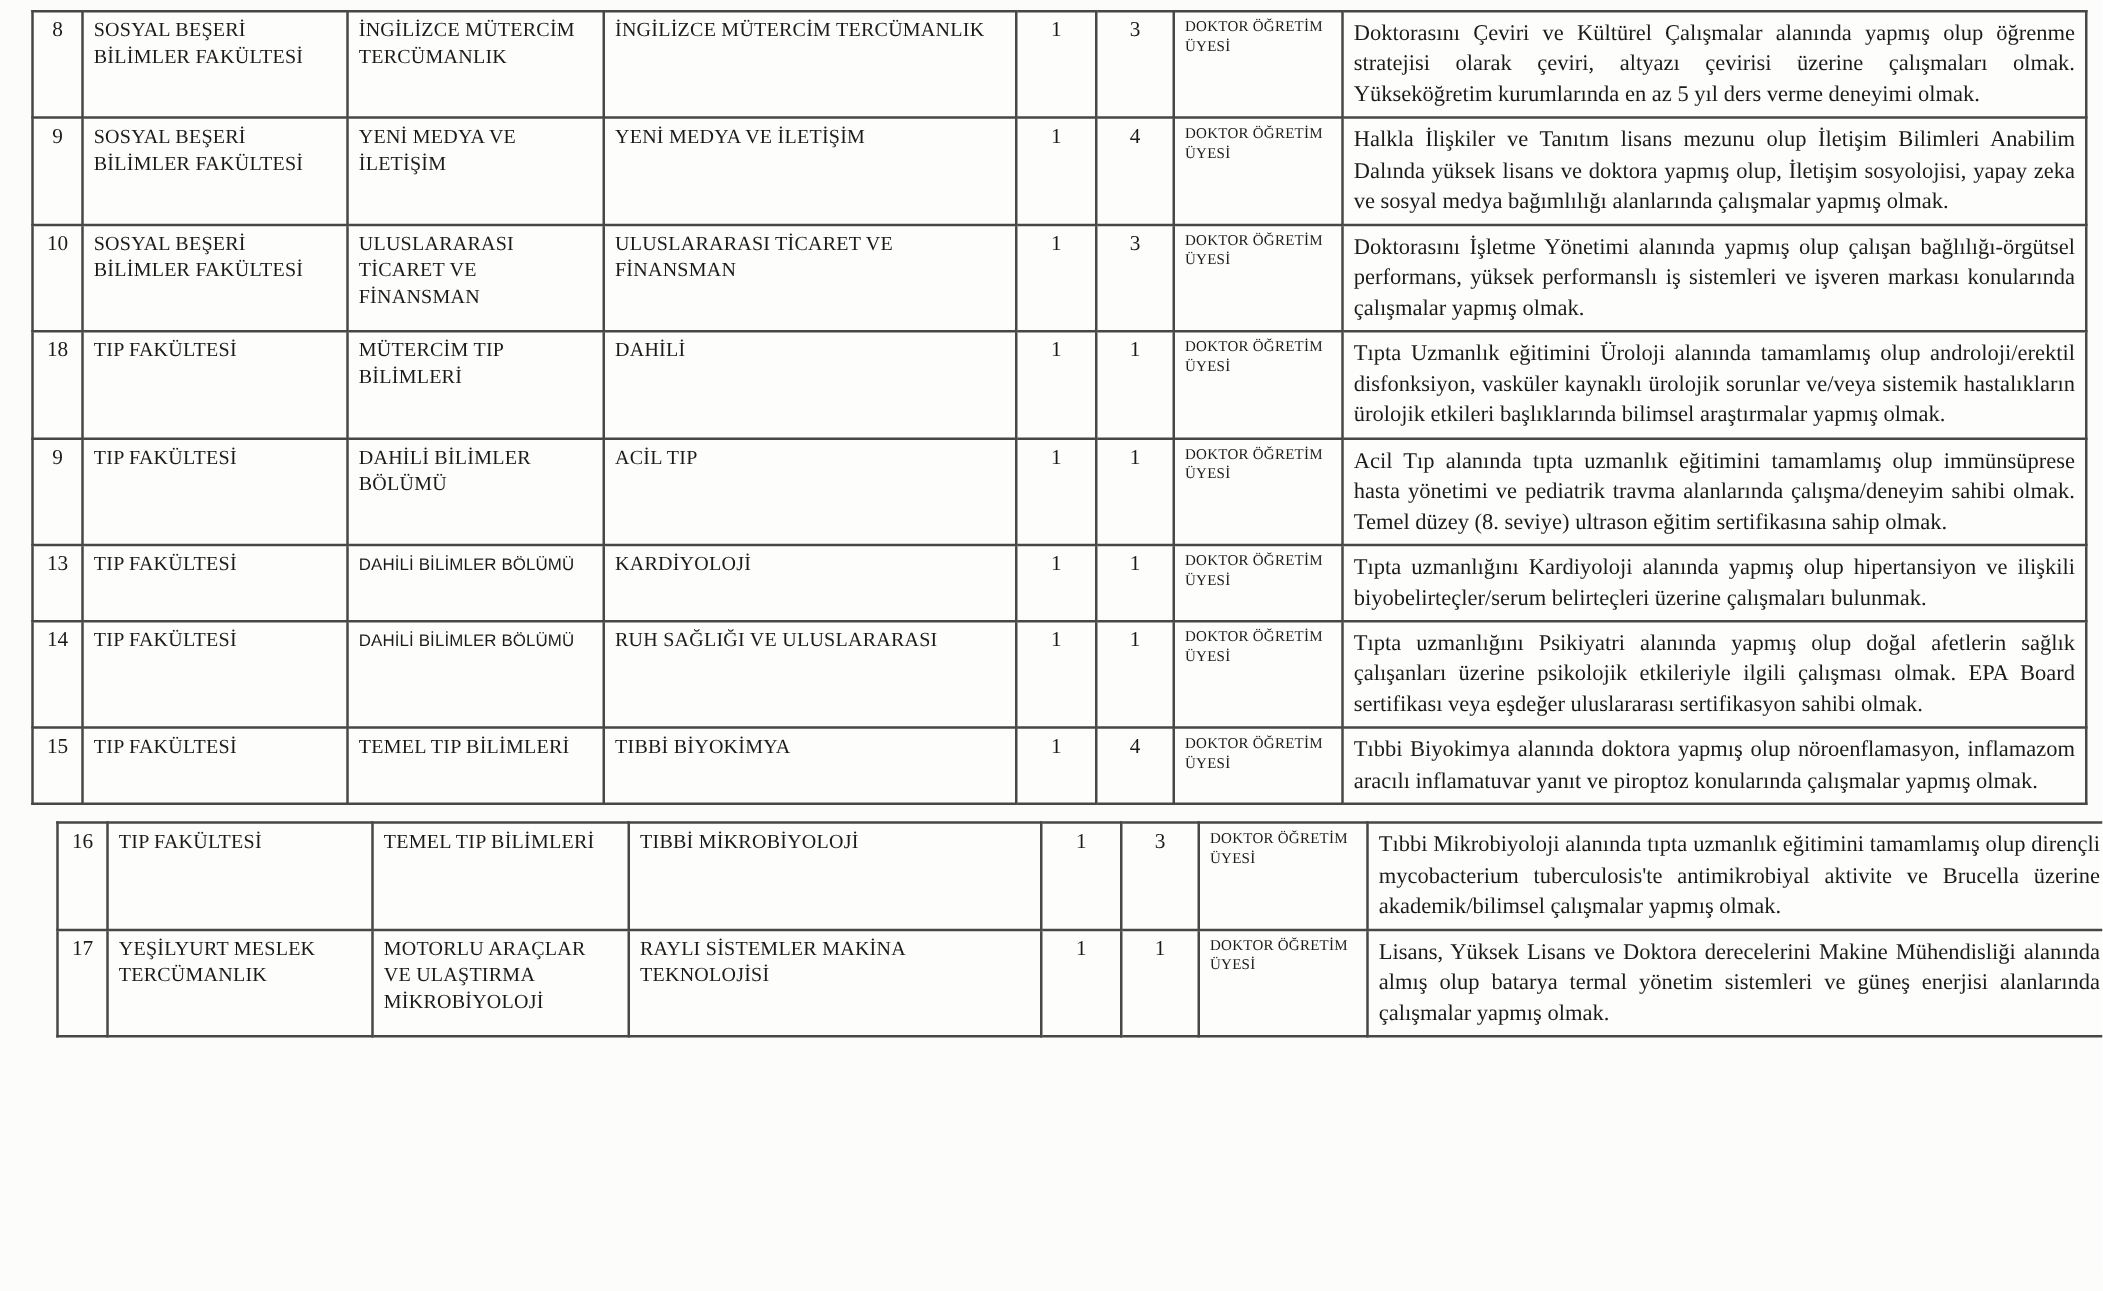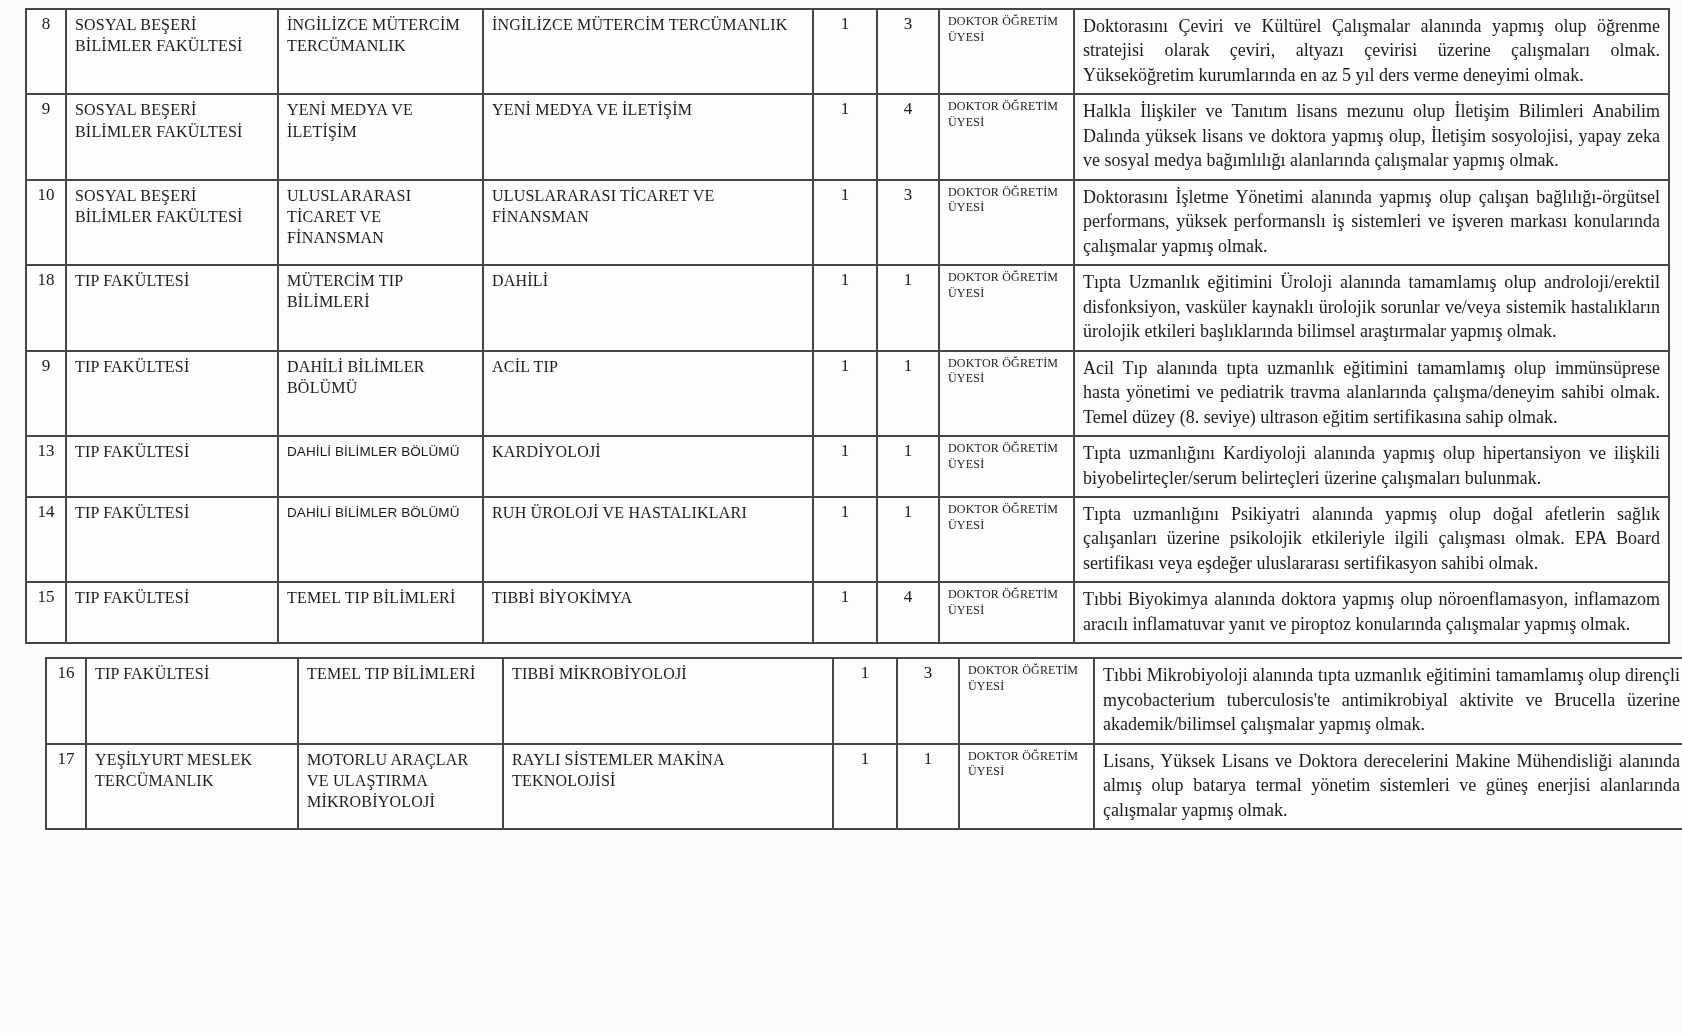--- a/index.html
+++ b/index.html
@@ -123,21 +123,21 @@
           <td class="cell-program">KARDİYOLOJİ</td>
           <td class="cell-count_a">1</td>
           <td class="cell-count_b">1</td>
           <td class="cell-title">DOKTOR ÖĞRETİM ÜYESİ</td>
           <td class="cell-description">Tıpta uzmanlığını Kardiyoloji alanında yapmış olup hipertansiyon ve ilişkili biyobelirteçler/serum belirteçleri üzerine çalışmaları bulunmak.</td>
         </tr>
         <tr class="position-row">
           <td class="cell-no">14</td>
           <td class="cell-faculty">TIP FAKÜLTESİ</td>
           <td class="cell-department small-dept">DAHİLİ BİLİMLER BÖLÜMÜ</td>
-          <td class="cell-program">RUH ÜROLOJİ VE HASTALIKLARI</td>
+          <td class="cell-program">RUH SAĞLIĞI VE ULUSLARARASI</td>
           <td class="cell-count_a">1</td>
           <td class="cell-count_b">1</td>
           <td class="cell-title">DOKTOR ÖĞRETİM ÜYESİ</td>
           <td class="cell-description">Tıpta uzmanlığını Psikiyatri alanında yapmış olup doğal afetlerin sağlık çalışanları üzerine psikolojik etkileriyle ilgili çalışması olmak. EPA Board sertifikası veya eşdeğer uluslararası sertifikasyon sahibi olmak.</td>
         </tr>
         <tr class="position-row">
           <td class="cell-no">15</td>
           <td class="cell-faculty">TIP FAKÜLTESİ</td>
           <td class="cell-department">TEMEL TIP BİLİMLERİ</td>
           <td class="cell-program">TIBBİ BİYOKİMYA</td>

